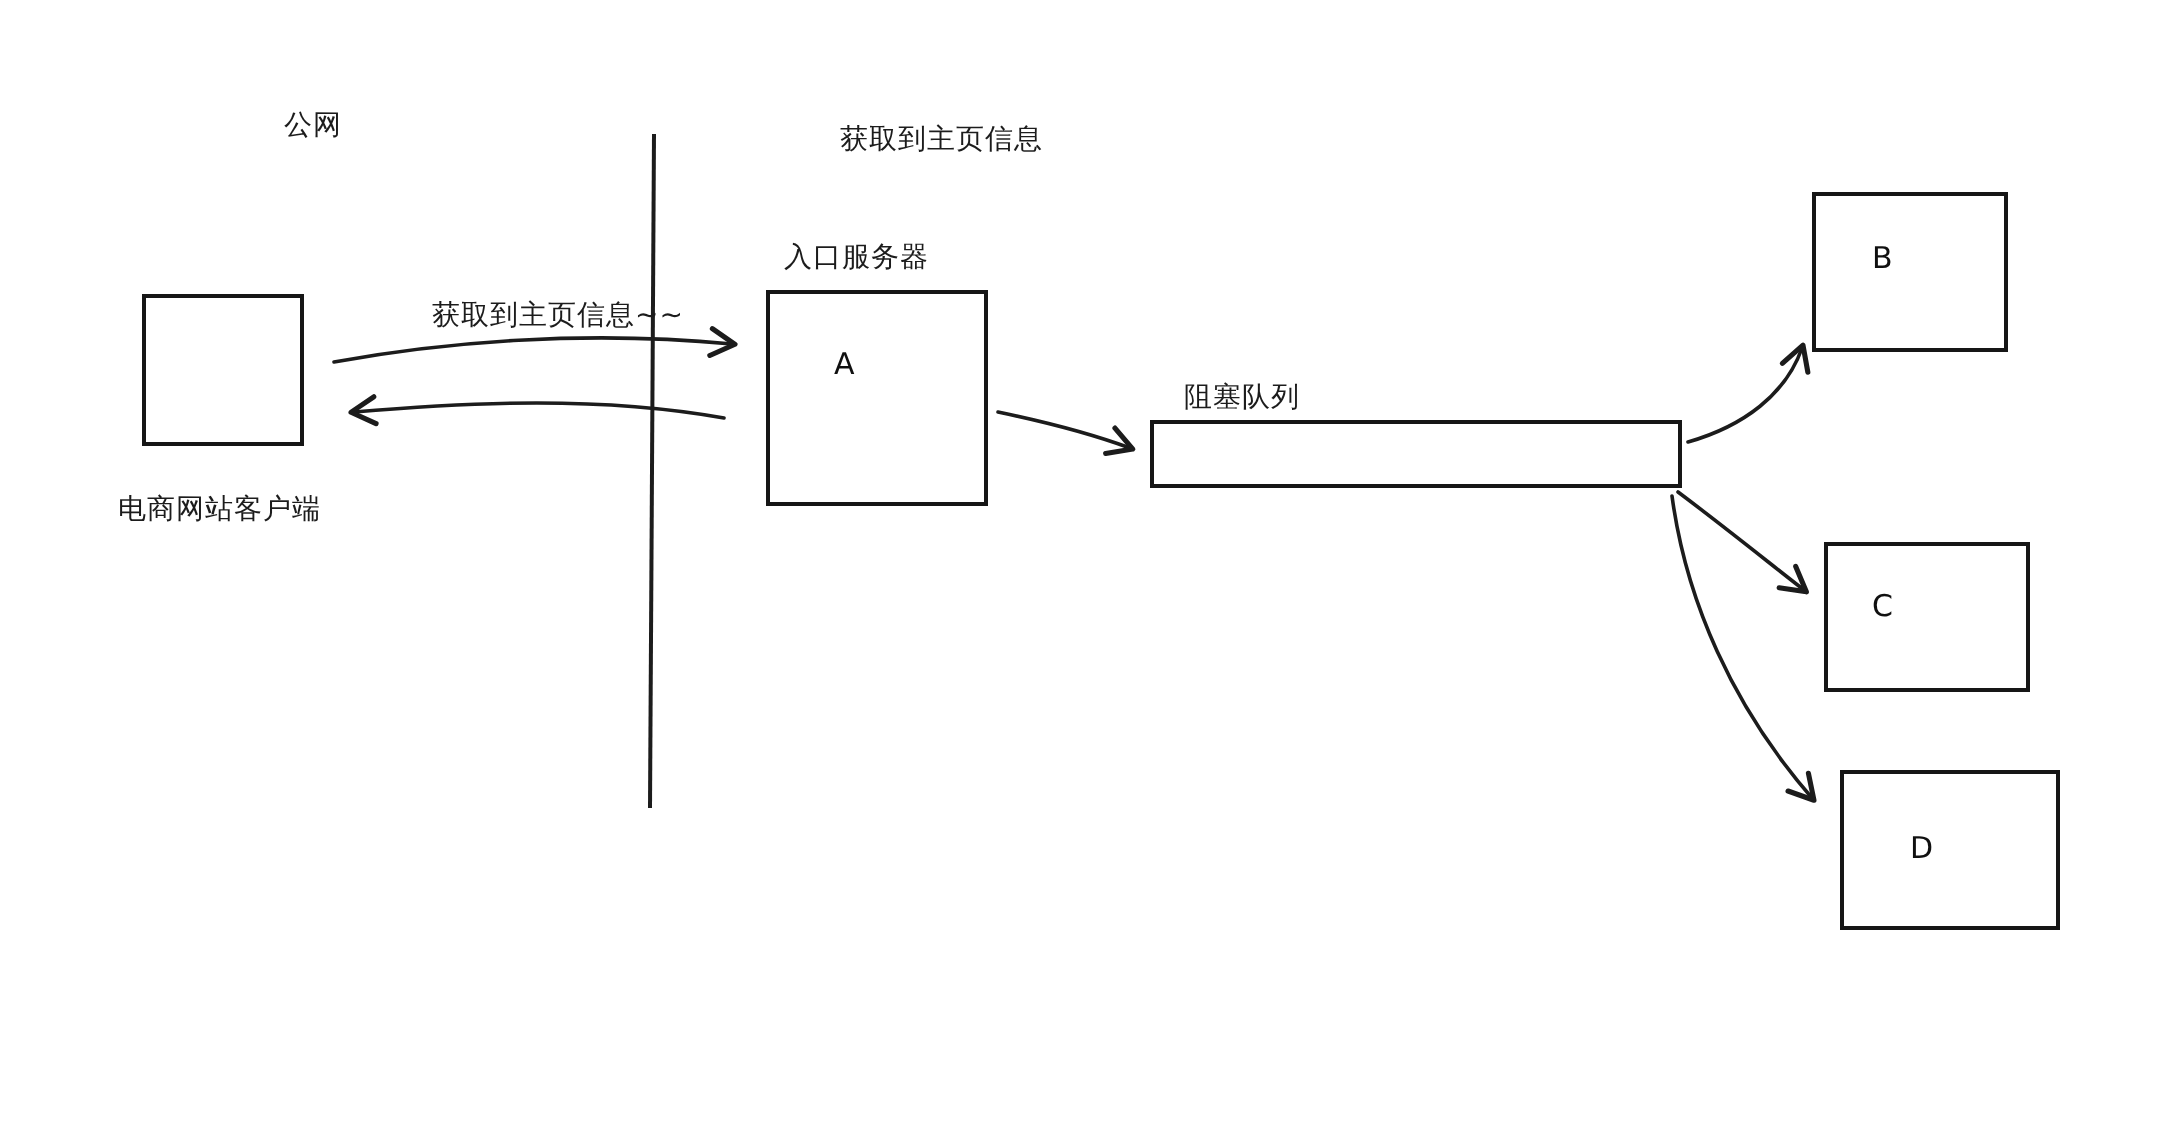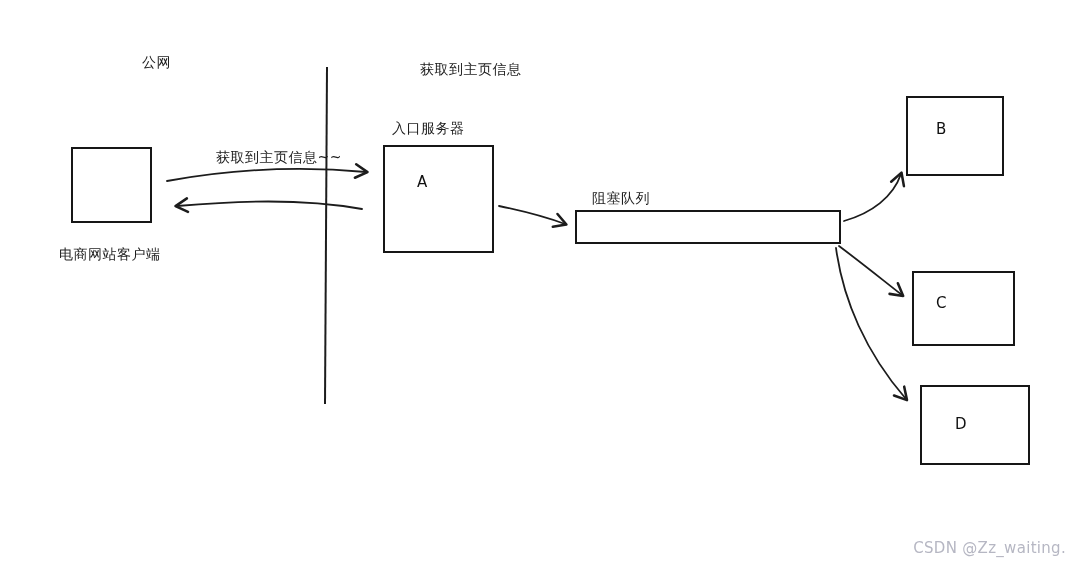--- a/index.html
+++ b/index.html
@@ -116,15 +116,14 @@
   <div class="box" id="box-b">
     <span class="node-letter" id="letter-b">B</span>
   </div>
   <div class="box" id="box-c">
     <span class="node-letter" id="letter-c">C</span>
   </div>
   <div class="box" id="box-d">
     <span class="node-letter" id="letter-d">D</span>
   </div>
 
-  <span class="watermark">CSDN @Zz_waiting.</span>
 
 </div>
 
 </body></html>

